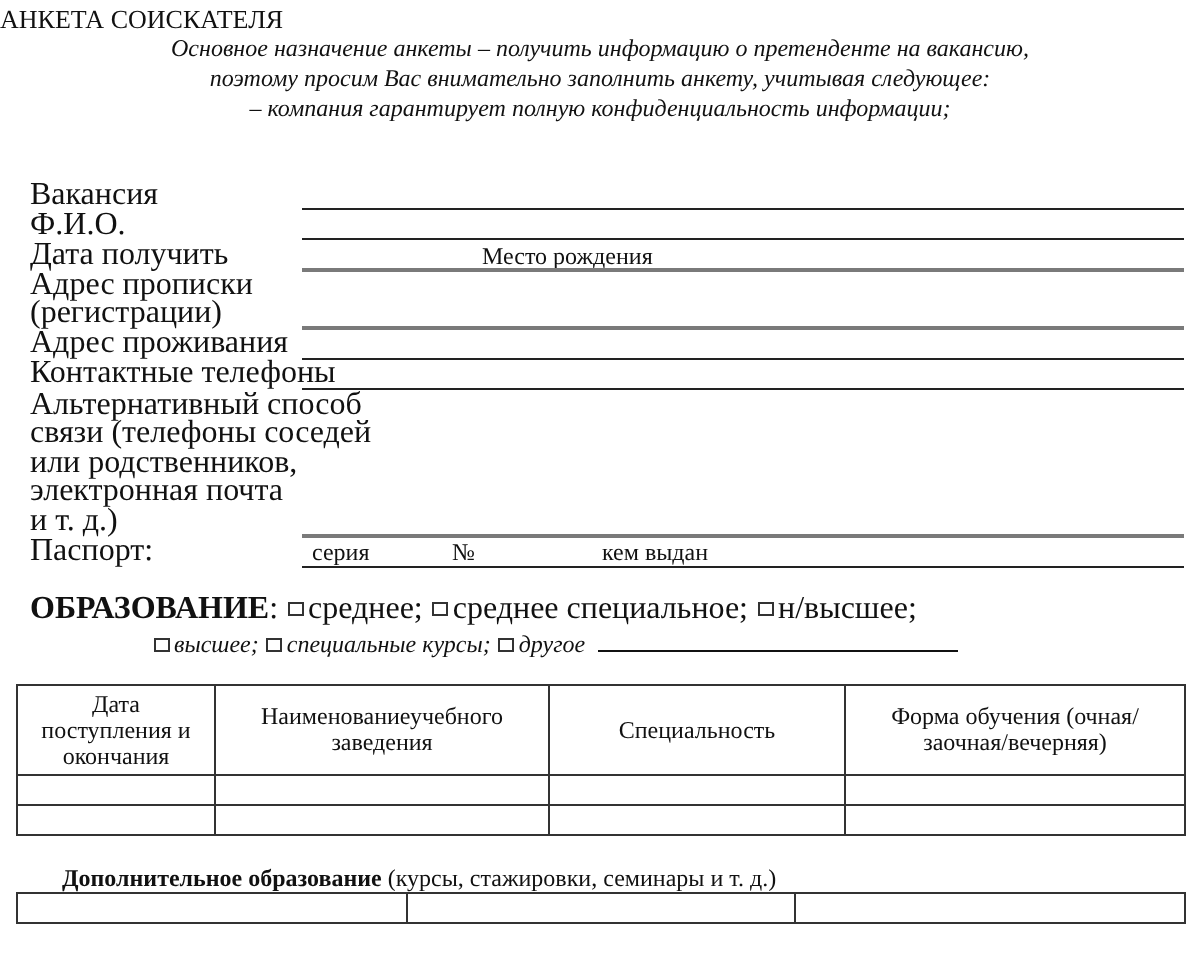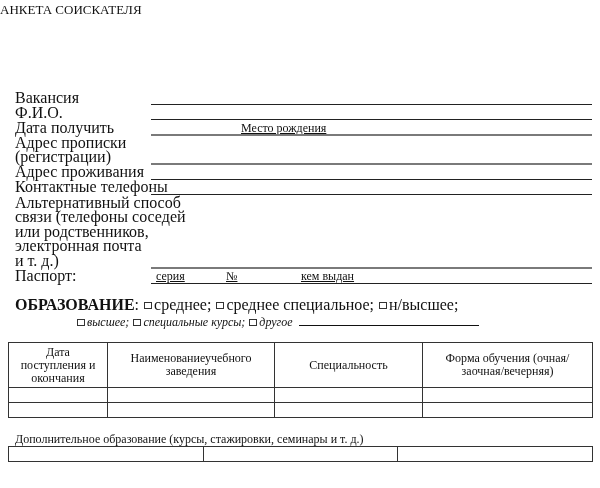--- a/index.html
+++ b/index.html
@@ -12,42 +12,45 @@
       left: 0; width: 600px; top: 2px; text-align: left; font-size: 13px; line-height: 15px;
     }
     .intro {
       left: 0; width: 600px; top: 17px; text-align: center; font-style: italic;
       font-size: 12px; line-height: 15px;
     }
     .intro div { white-space: nowrap; }
     .label { left: 15px; font-size: 16px; line-height: 14.5px; white-space: nowrap; }
     .uline { left: 151px; width: 441px; height: 0; border-top: 1px solid #222; }
     .uline.grey { border-top: 2px solid #7a7a7a; }
-    .inline-label { font-size: 12px; line-height: 14px; white-space: nowrap; text-decoration: underline; }
+    .inline-label { font-size: 12px; line-height: 14px; white-space: nowrap; }
     .edu { left: 15px; top: 297px; font-size: 16px; line-height: 16px; white-space: nowrap; }
     .edu b { font-weight: bold; }
     .edu2 { left: 76px; top: 314px; font-size: 12px; line-height: 16px; white-space: nowrap; font-style: italic; }
     .box { display: inline-block; width: 6px; height: 5px; border: 1px solid #333; margin: 0 2px 1px 1px; vertical-align: middle; }
     .blank { display: inline-block; width: 180px; border-bottom: 1px solid #111; height: 11px; vertical-align: baseline; margin-left: 3px; }
     table { border-collapse: collapse; position: absolute; padding-left: 44px; }
     td, th { border: 1px solid #333; font-weight: normal; text-align: center; vertical-align: middle; font-size: 12px; line-height: 13px; padding: 0 3px; }
     #tbl1 { left: 8px; top: 342px; width: 585px; }
     #tbl1 th { height: 44px; }
     #tbl1 td { height: 14px; }
     .add-head { left: 15px; top: 432px; font-size: 12px; line-height: 14px; white-space: nowrap; }
-    .add-head b { font-weight: normal; }
+    .add-head b { font-weight: bold; margin-left: 16px; }
     #tbl2 { left: 8px; top: 446px; width: 585px; }
     #tbl2 th { height: 30px; }
     #tbl2 td { height: 14px; }
   </style>
 </head>
 <body>
 
 <div class="abs title">АНКЕТА СОИСКАТЕЛЯ</div>
 <div class="abs intro">
+  <div>Основное назначение анкеты – получить информацию о претенденте на вакансию,</div>
+  <div>поэтому просим Вас внимательно заполнить анкету, учитывая следующее:</div>
+  <div>– компания гарантирует полную конфиденциальность информации;</div>
 </div>
 
 <div class="abs label" style="top:91px">Вакансия</div>
 <div class="abs uline" style="top:104px"></div>
 
 <div class="abs label" style="top:106px">Ф.И.О.</div>
 <div class="abs uline" style="top:119px"></div>
 
 <div class="abs label" style="top:121px">Дата получить</div>
 <div class="abs inline-label" style="left:241px; top:121px">Место рождения</div>

